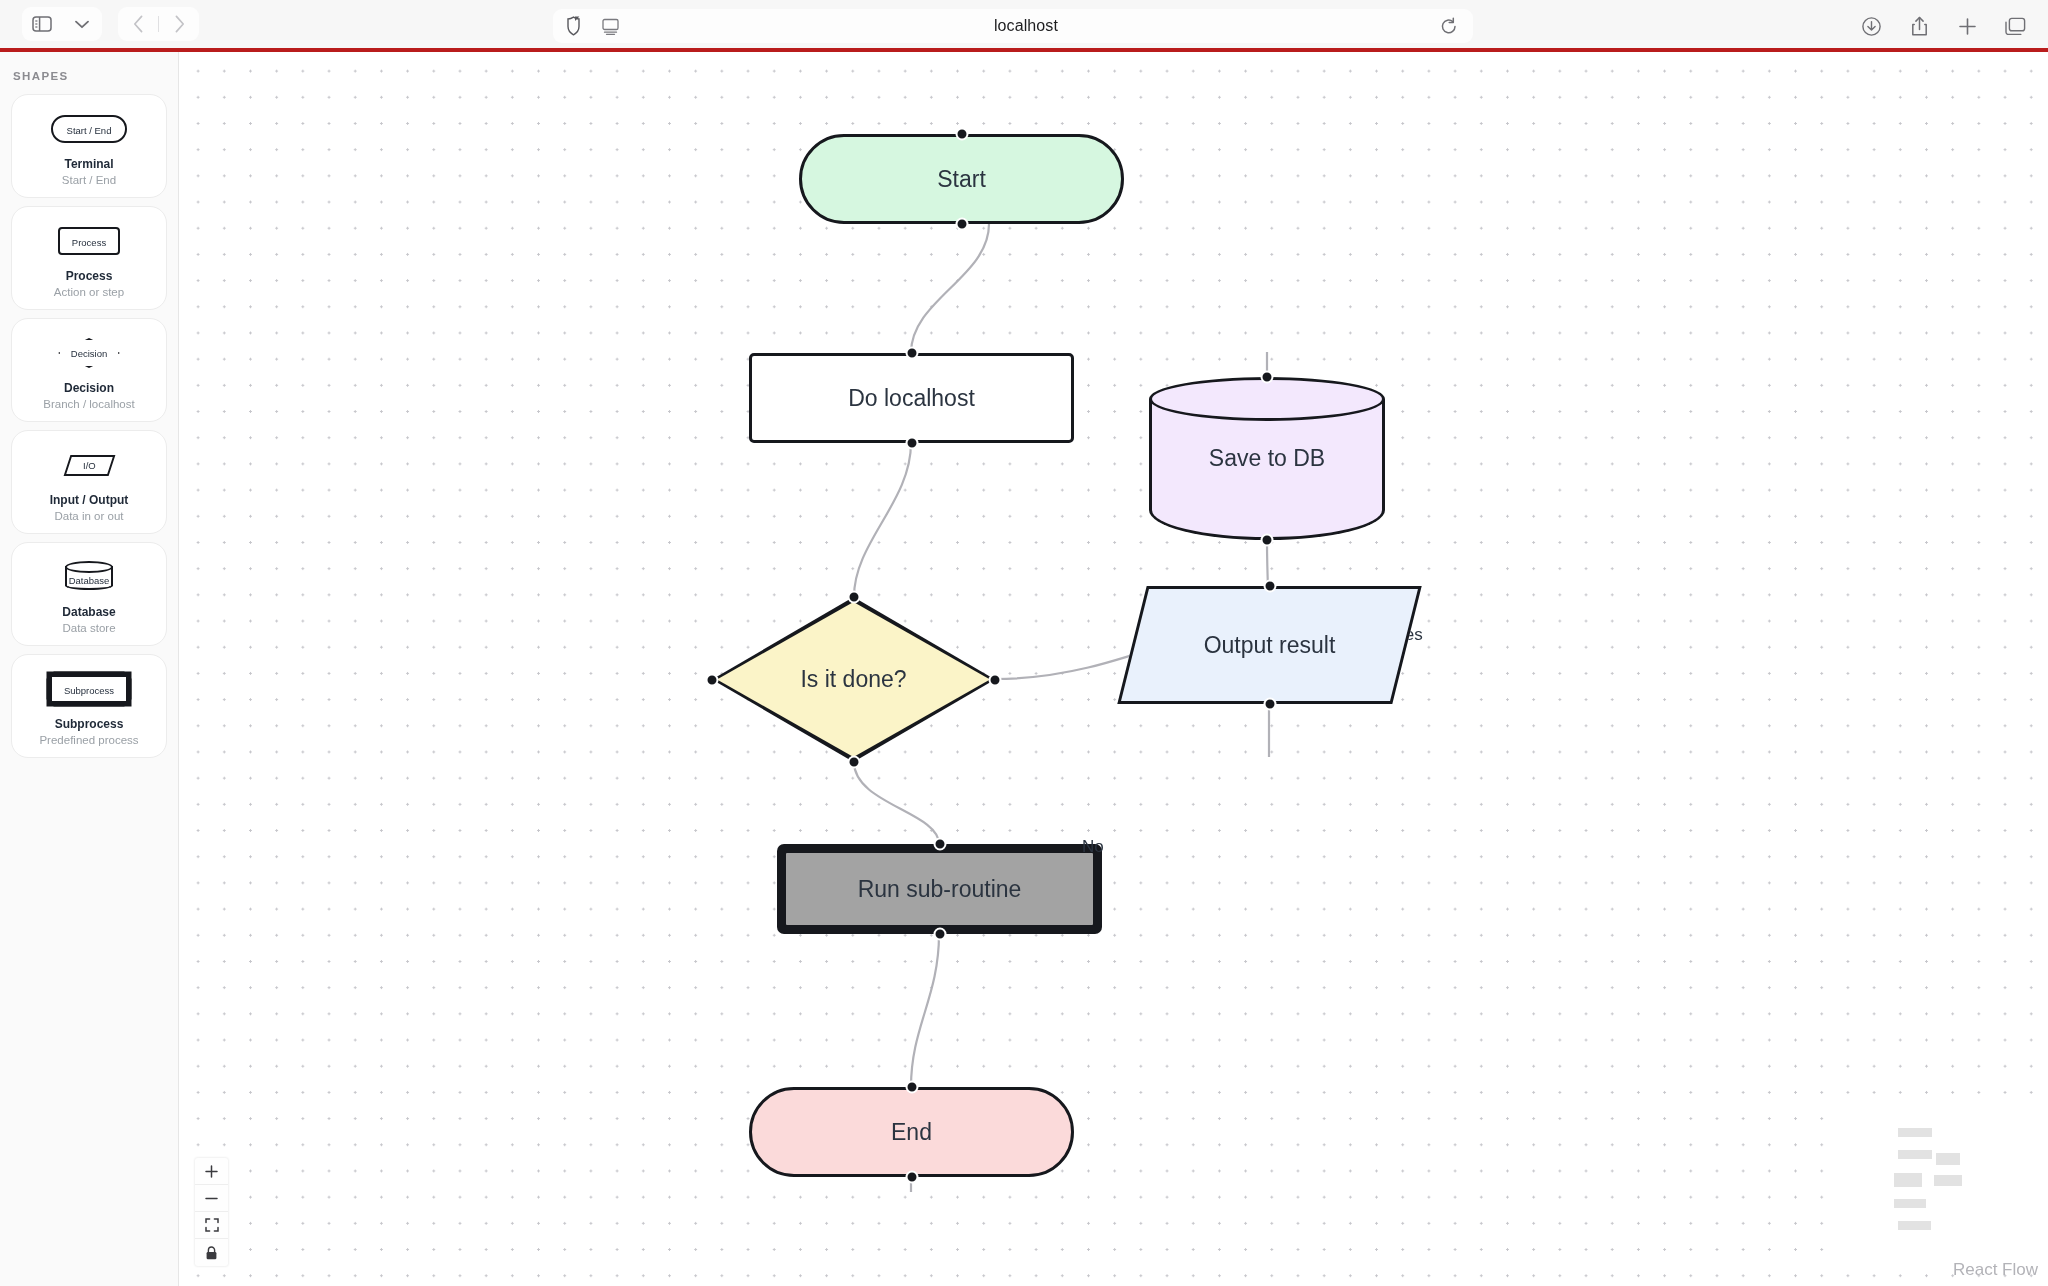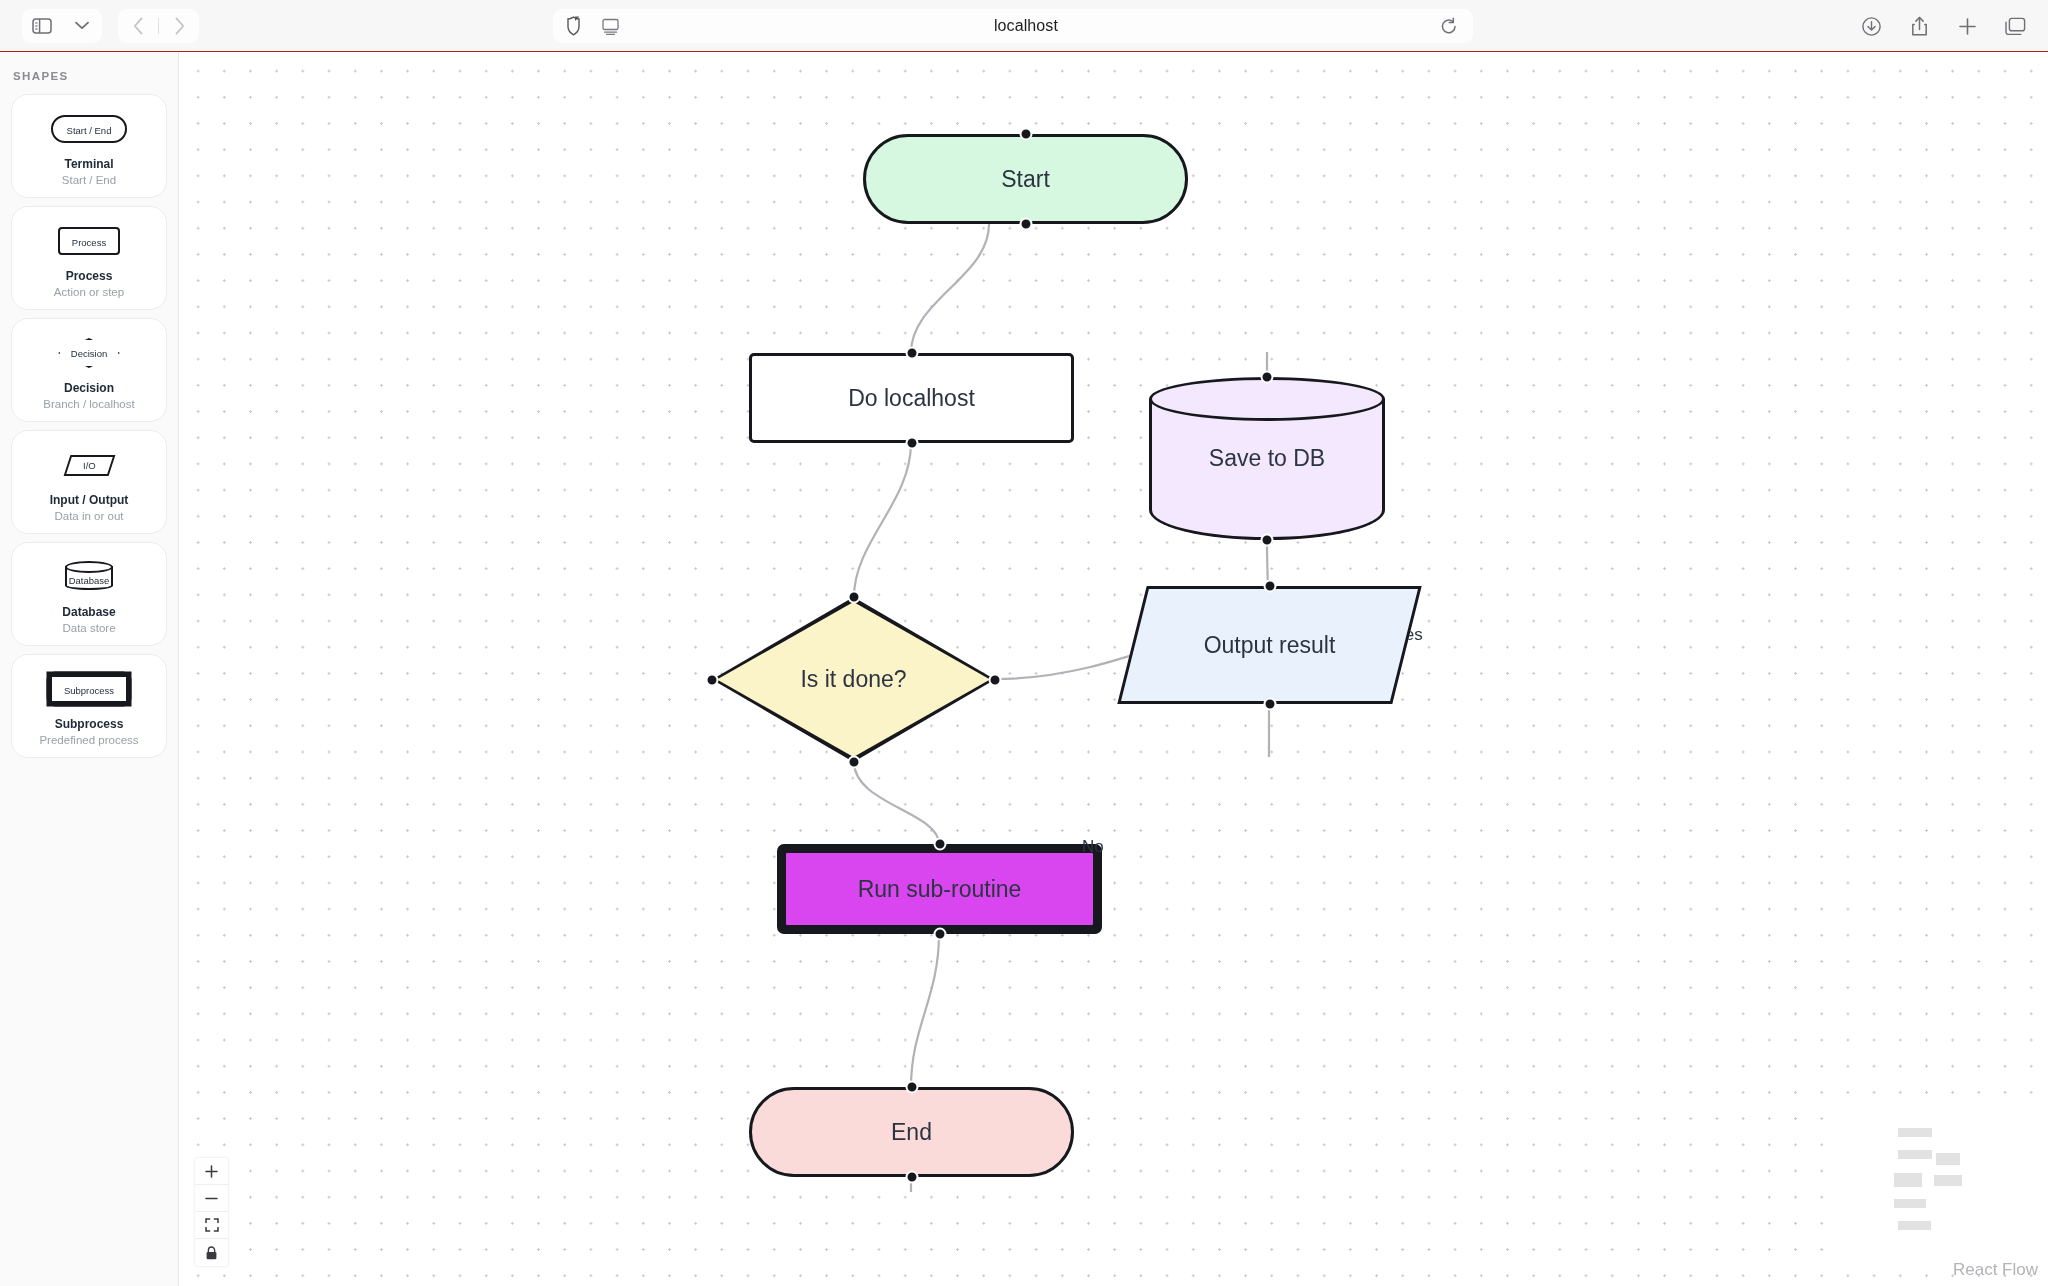--- a/index.html
+++ b/index.html
@@ -8,21 +8,21 @@
     overflow: hidden;
     font-family: "Liberation Sans", sans-serif;
     background: #ffffff;
   }
 
   
   #browser-toolbar {
     position: absolute; left: 0; top: 0;
     width: 2048px; height: 52px;
     background: #f7f7f7;
-    border-bottom: 1px solid #b91c1c;
+    border-bottom: 4px solid #b91c1c;
     display: flex; align-items: center;
   }
   .chrome-group {
     display: flex; align-items: center;
     background: #fdfdfd;
     border-radius: 9px;
     height: 34px;
   }
   .chrome-btn {
     width: 40px; height: 34px;
@@ -227,21 +227,21 @@
     display: flex; align-items: center; justify-content: center;
   }
   .sub-outer {
     width: 100%; height: 100%;
     background: #16181d;
     border-radius: 7px;
     padding: 7px;
   }
   .sub-inner {
     width: 100%; height: 100%;
-    background: #d946ef;
+    background: #a3a3a3;
     border: 2px solid #16181d;
     border-radius: 3px;
     display: flex; align-items: center; justify-content: center;
   }
   .edge-label {
     position: absolute;
     font-size: 17px; color: #2b3440;
     background: transparent;
     z-index: 2;
   }
@@ -443,21 +443,21 @@
       <path d="M1090,652 L1090,705"></path>
 
       <path d="M675,710 C675,752 760,760 760,792"></path>
 
       <path d="M760,882 C760,945 732,975 732,1035"></path>
 
       <path d="M732,1125 L732,1140"></path>
     </g>
   </svg>
 
-  <div class="node" id="node-start" style="left:684px; top:82px; width:325px; height:90px;">
+  <div class="node" id="node-start" style="left:620px; top:82px; width:325px; height:90px;">
     <div class="terminal-shape" style="background:#d6f7e0">
       <span class="node-label">Start</span>
     </div>
     <div class="handle h-top"></div>
     <div class="handle h-bot"></div>
   </div>
 
   <div class="node" id="node-do" style="left:570px; top:301px; width:325px; height:90px;">
     <div class="process-shape">
       <span class="node-label">Do localhost</span>

